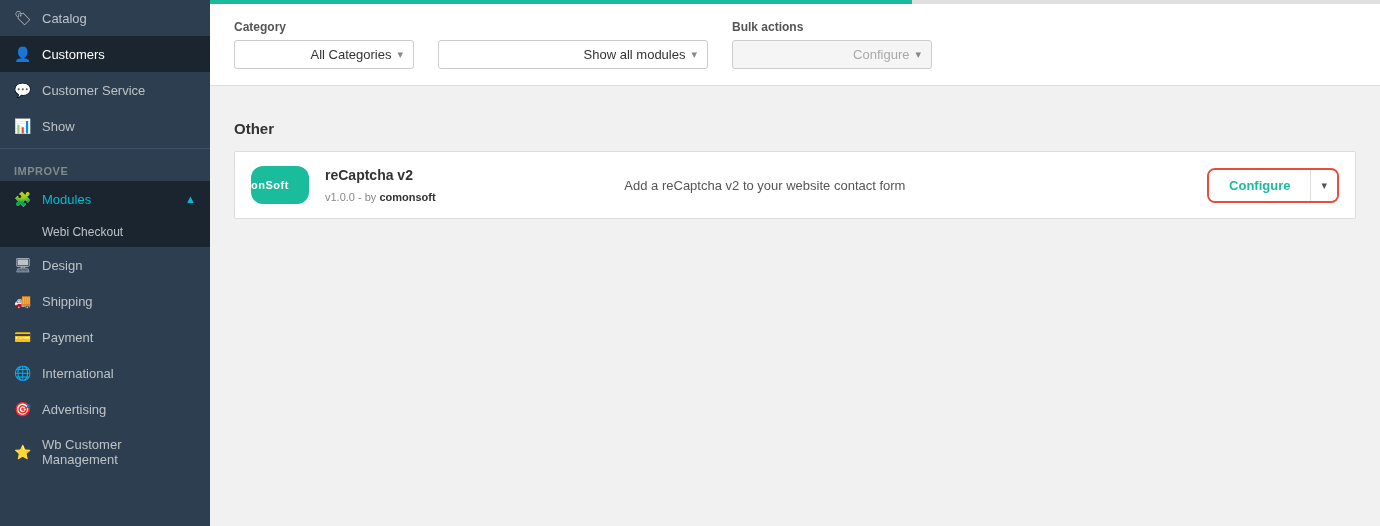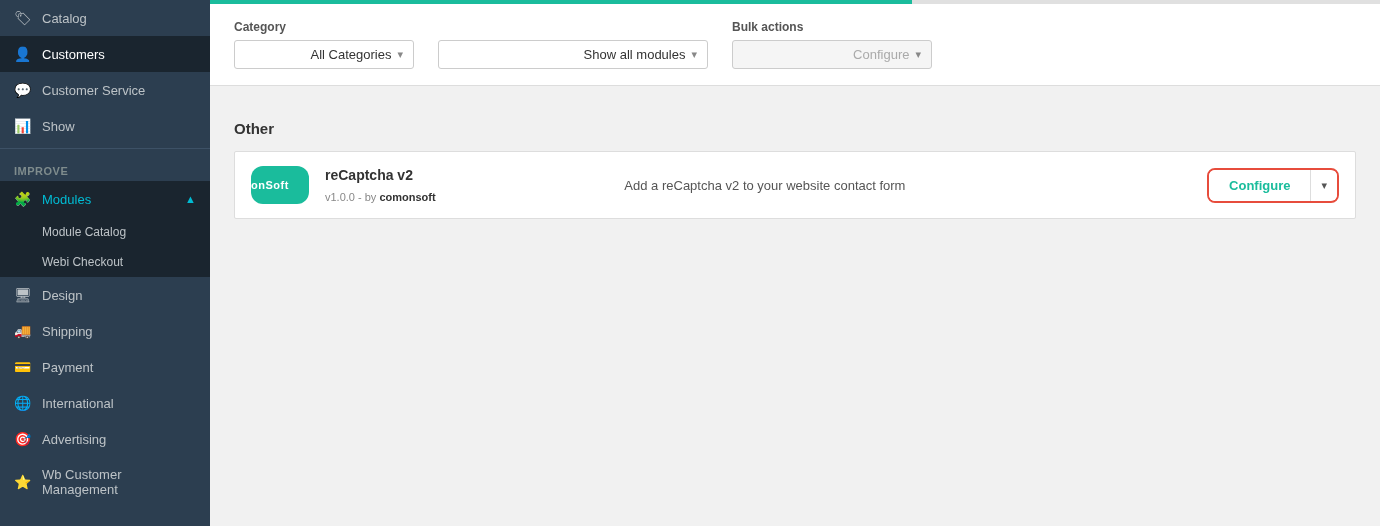--- a/index.html
+++ b/index.html
@@ -200,23 +200,20 @@
   <div class="sidebar-section-label">IMPROVE</div>
 
   <div class="sidebar-item active" style="background:#1a252f; color:#00bcd4;">
     <span class="icon">🧩</span>
     <span>Modules</span>
     <span class="modules-arrow">▲</span>
   </div>
 
   <div class="submenu">
     <div class="sidebar-sub-item">
-      <span>Module Catalog</span>
-    </div>
-    <div class="sidebar-sub-item">
       <span>Webi Checkout</span>
     </div>
   </div>
 
   <div class="sidebar-item">
     <span class="icon">🖥</span>
     <span>Design</span>
   </div>
   <div class="sidebar-item">
     <span class="icon">🚚</span>

